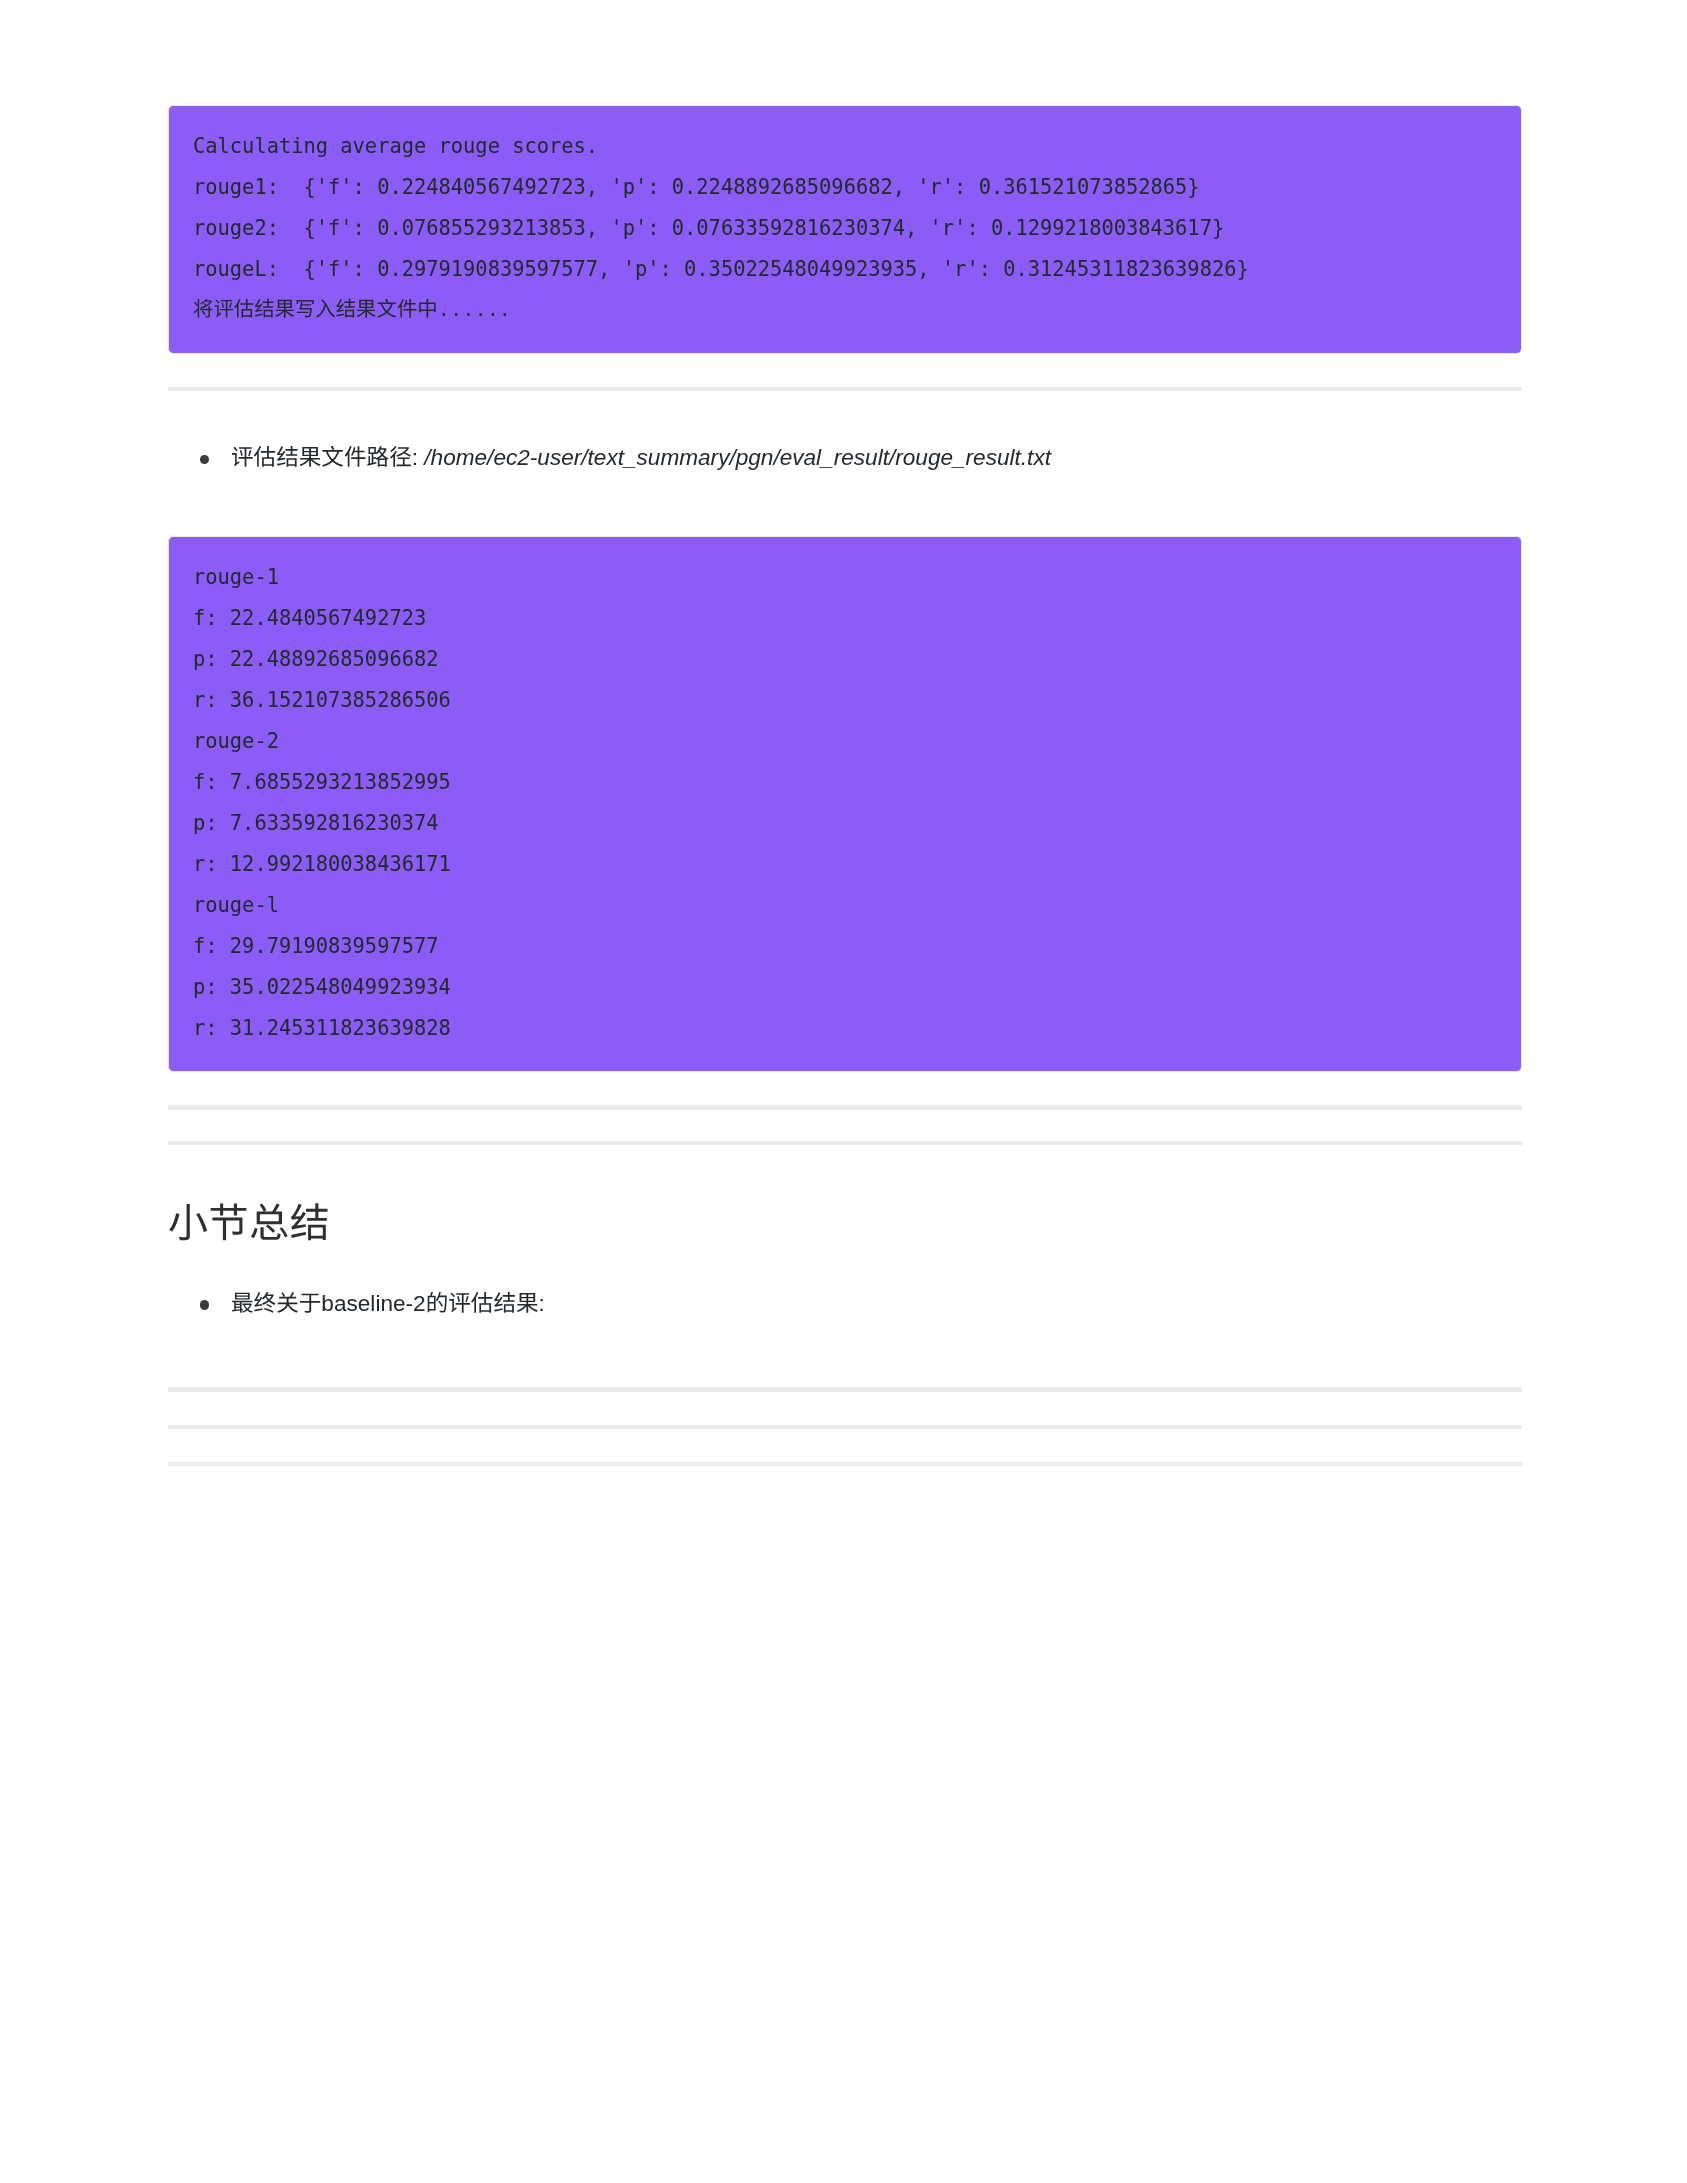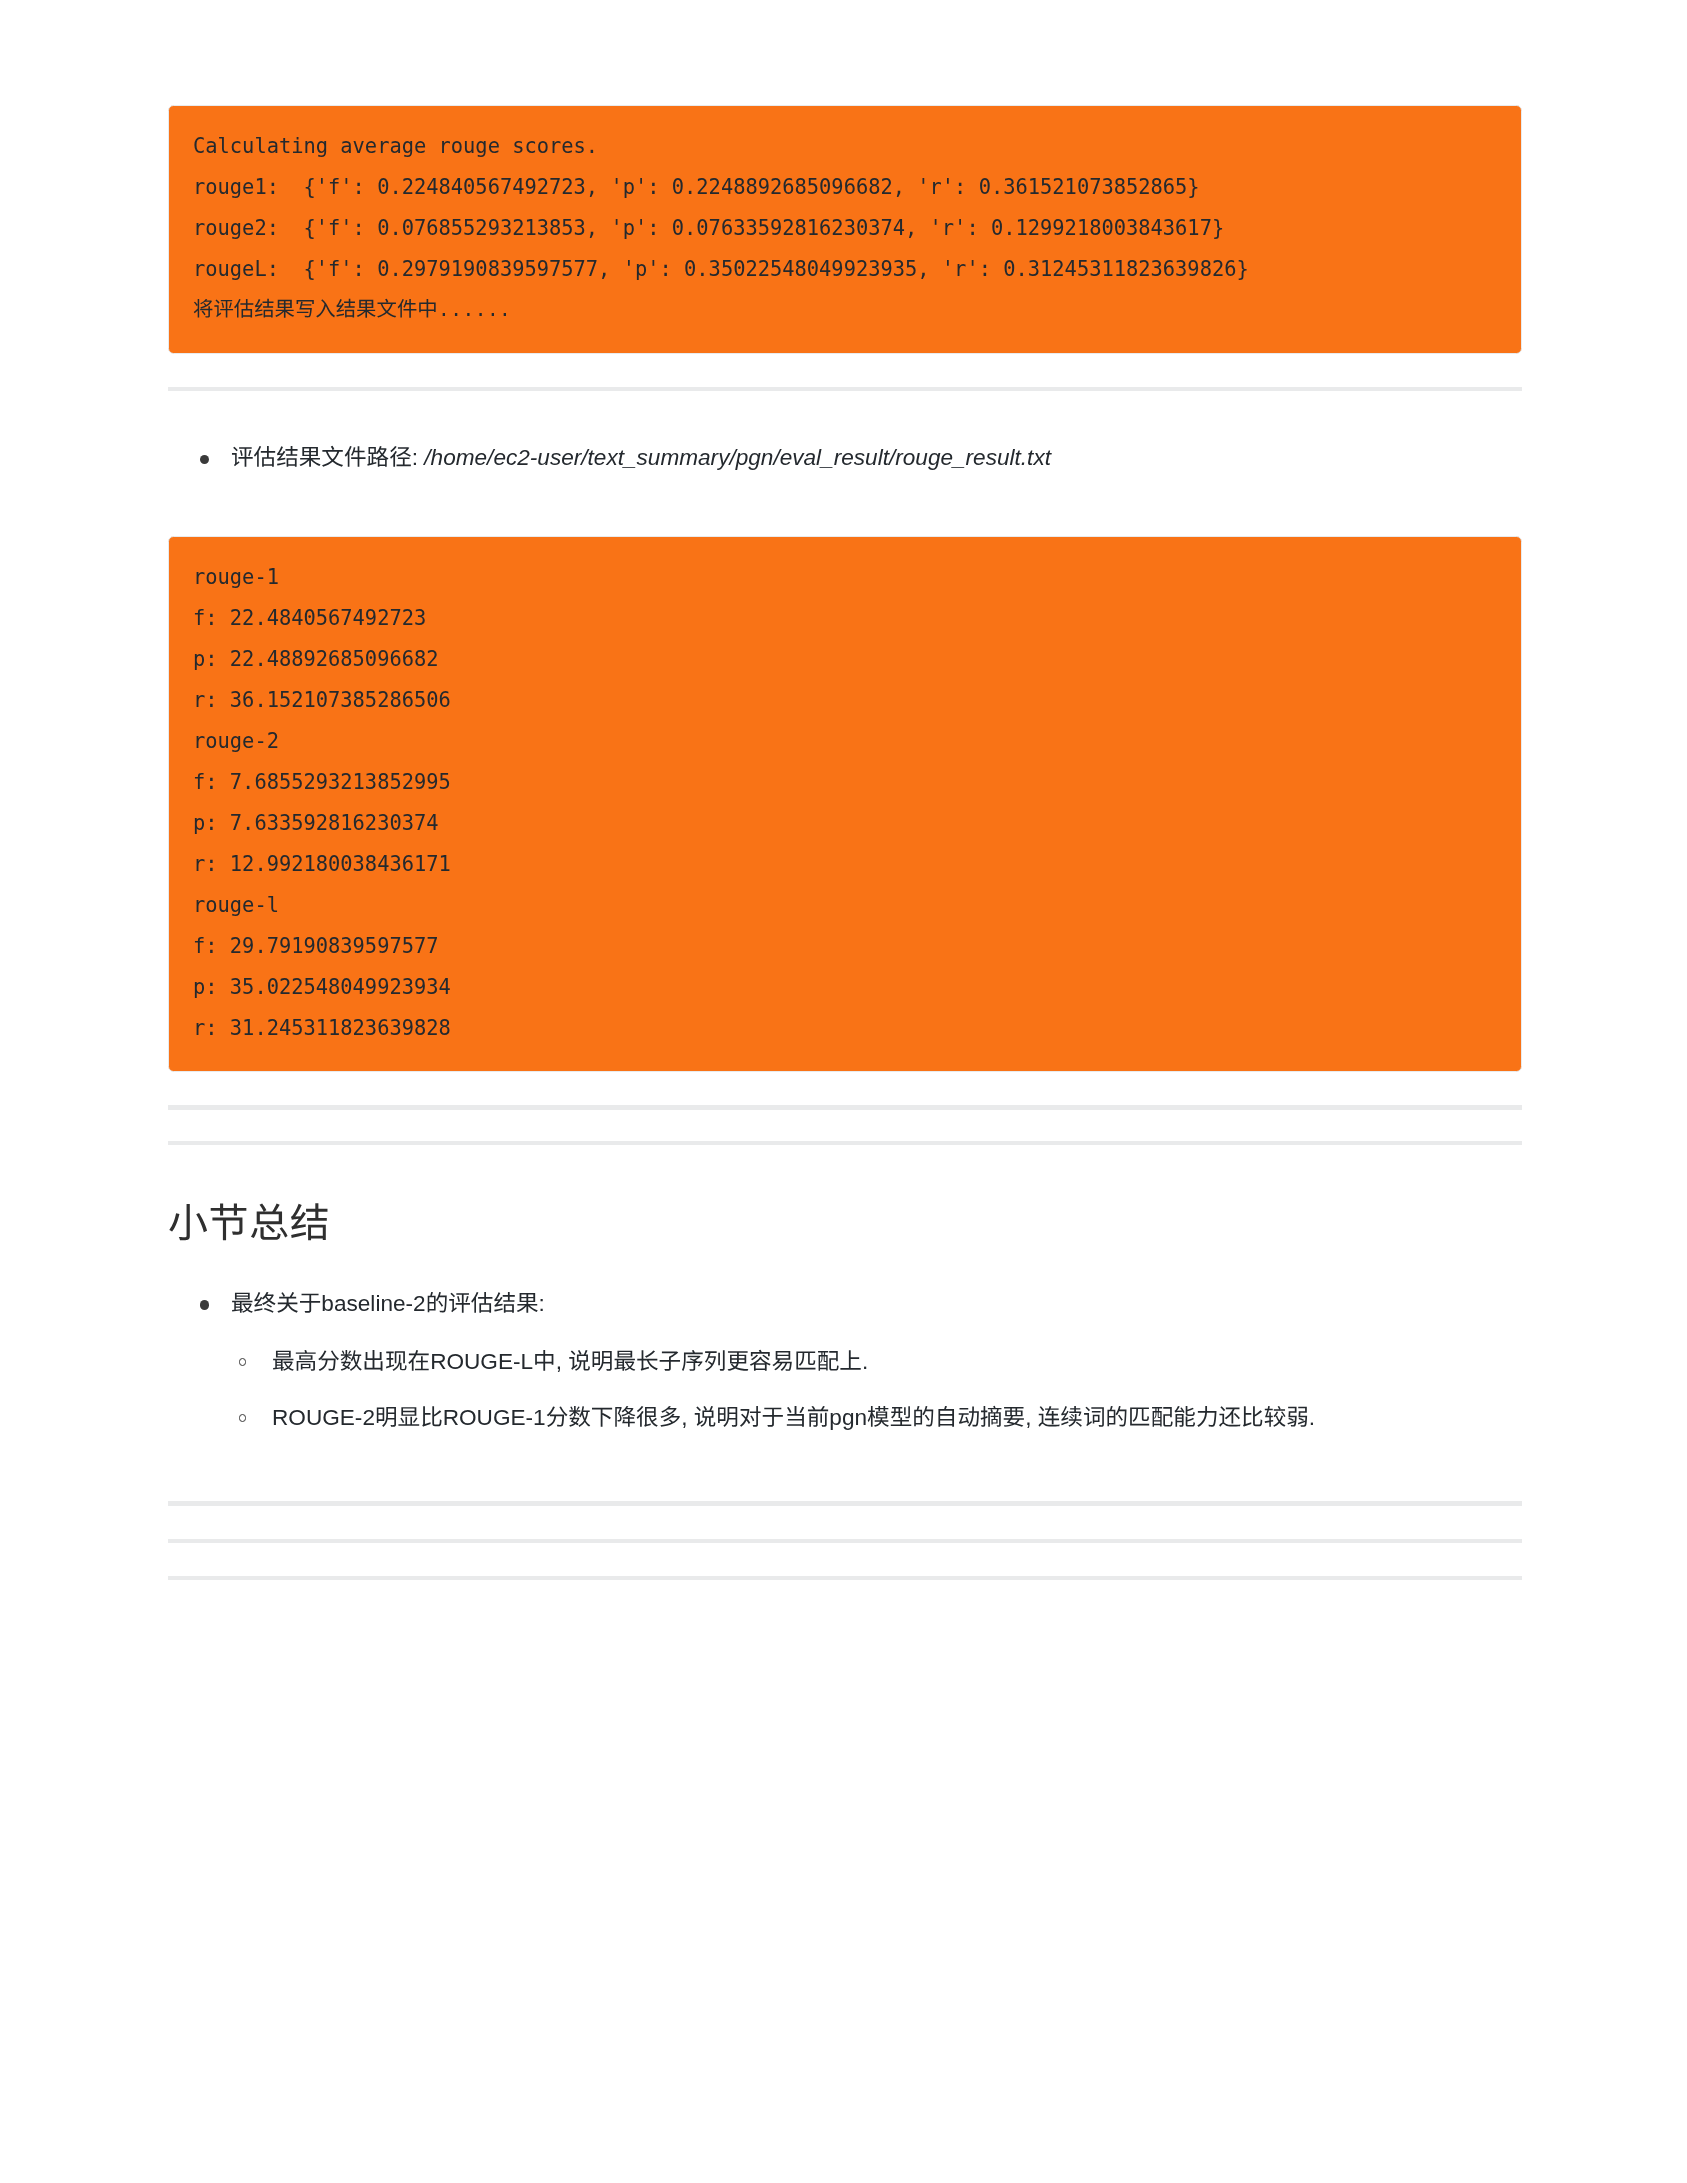--- a/index.html
+++ b/index.html
@@ -19,21 +19,21 @@
   .page {
     box-sizing: border-box;
     width: 1687px;
     min-height: 2183px;
     padding: 105px 165px 0 168px;
   }
 
   
   .codeblock {
     box-sizing: border-box;
-    background: #f97316;
+    background: #8b5cf6;
     border: 1.1px solid #e8ebee;
     border-radius: 5.5px;
     padding: 20px 24px 22px 24px;
     margin: 0;
     font-family: "DejaVu Sans Mono", "Liberation Mono", monospace;
     font-size: 20.4px;
     line-height: 41px;
     color: #24292e;
     white-space: pre-wrap;
     word-break: break-word;
@@ -154,28 +154,20 @@
   <hr class="hr">
   <div class="sp-100"></div>
 
   <h2 class="section-title">小节总结</h2>
 
   <div class="sp-72"></div>
 
   <ul class="lvl1">
     <li>
       <span class="marker-disc"></span><span>最终关于baseline-2的评估结果:</span>
-      <ul class="lvl2">
-        <li>
-          <span class="marker-circle"></span><span>最高分数出现在ROUGE-L中, 说明最长子序列更容易匹配上.</span>
-        </li>
-        <li>
-          <span class="marker-circle"></span><span>ROUGE-2明显比ROUGE-1分数下降很多, 说明对于当前pgn模型的自动摘要, 连续词的匹配能力还比较弱.</span>
-        </li>
-      </ul>
     </li>
   </ul>
 
   <div class="sp-120"></div>
   <hr class="hr">
   <div class="sp-60"></div>
   <hr class="hr">
   <div class="sp-60"></div>
   <hr class="hr">
 

